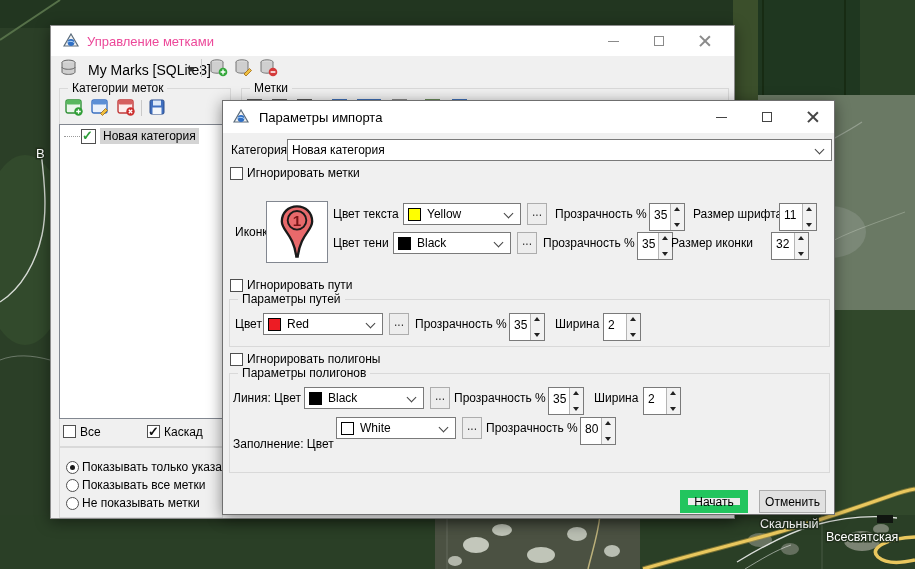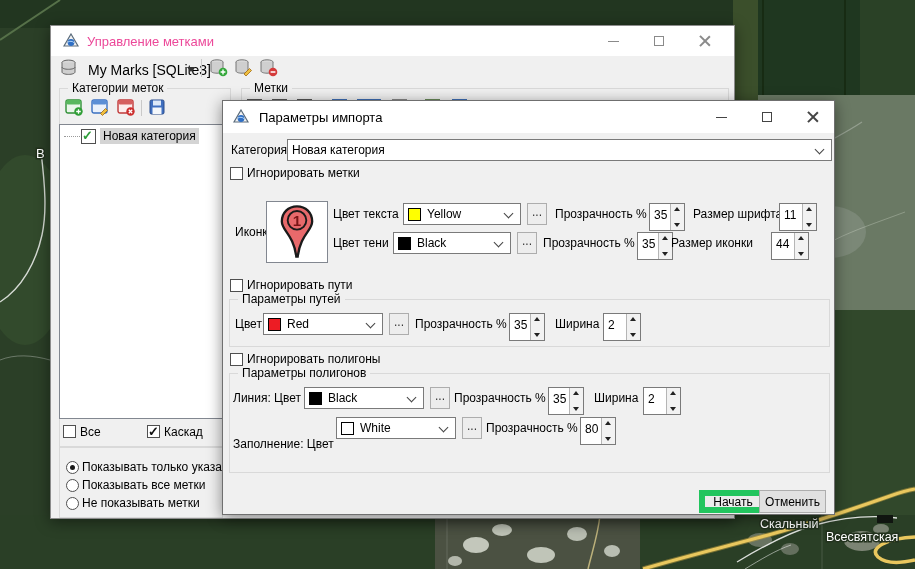--- a/index.html
+++ b/index.html
@@ -44,21 +44,21 @@
   .sup { top:0; } .sdn { bottom:0; }
   .sup::after { content:""; position:absolute; left:3px; top:3px; border:3.5px solid transparent; border-top:0; border-bottom:4.5px solid #222; }
   .sdn::after { content:""; position:absolute; left:3px; bottom:3px; border:3.5px solid transparent; border-bottom:0; border-top:4.5px solid #222; }
   .cbx { position:absolute; width:13px; height:13px; background:#fff; border:1px solid #4f4f4f; }
   .cbx.checked::after { content:"✓"; position:absolute; left:0px; top:-2px; font-size:13px; font-weight:bold; color:#111; }
   .cbx.green::after { color:#2e9e3a; }
   .radio { position:absolute; width:13px; height:13px; border-radius:50%; background:#fff; border:1px solid #4f4f4f; }
   .radio.sel::after { content:""; position:absolute; left:3px; top:3px; width:5px; height:5px; border-radius:50%; background:#1a1a1a; }
   .pushbtn { position:absolute; background:#e1e1e1; border:1px solid #adadad; font-size:12px;
              display:flex; align-items:center; justify-content:center; }
-  .default  { border:6px solid #22c55e; background:#ececec;margin-left:19px; }
+  .default  { border:8px solid #22c55e; background:#ececec; }
   .vsep { position:absolute; width:1px; background:#c9c9c9; }
   .sunken { background:#fff; border:1px solid #828790; }
 
   .tree-dots { position:absolute; border-top:1px dotted #9a9a9a; }
   .tree-sel { background:#d4d4d4; padding:1px 3px; }
 
   .sliver { position:absolute; overflow:hidden; }
   .stub { position:absolute; top:0; width:15px; height:12px; border:1px solid #555; background:#eee; }
   .stub.blue { border-color:#3f6fb5; background:#7fa8dc; }
   .maplabel { font-size:12.5px; fill:#ffffff; paint-order:stroke; stroke:#22311d; stroke-width:3px; font-family:"Liberation Sans",sans-serif; }
@@ -290,21 +290,21 @@
     <span class="lbl" style="left:320px;top:135px">Прозрачность %</span>
     <div class="spin" style="left:414px;top:131px;width:36px">
       <span class="v">35</span>
       <div class="btns">
           <div class="sup"></div>
           <div class="sdn"></div>
         </div>
     </div>
     <span class="lbl" style="left:448px;top:135px">Размер иконки</span>
     <div class="spin" style="left:548px;top:131px;width:38px">
-      <span class="v">44</span>
+      <span class="v">32</span>
       <div class="btns">
           <div class="sup"></div>
           <div class="sdn"></div>
         </div>
     </div>
 
     <div class="cbx" style="left:7px;top:178px"></div>
     <span class="lbl" style="left:24px;top:177px">Игнорировать пути</span>
 
     <div class="groupbox" style="left:6px;top:198px;width:601px;height:48px">

